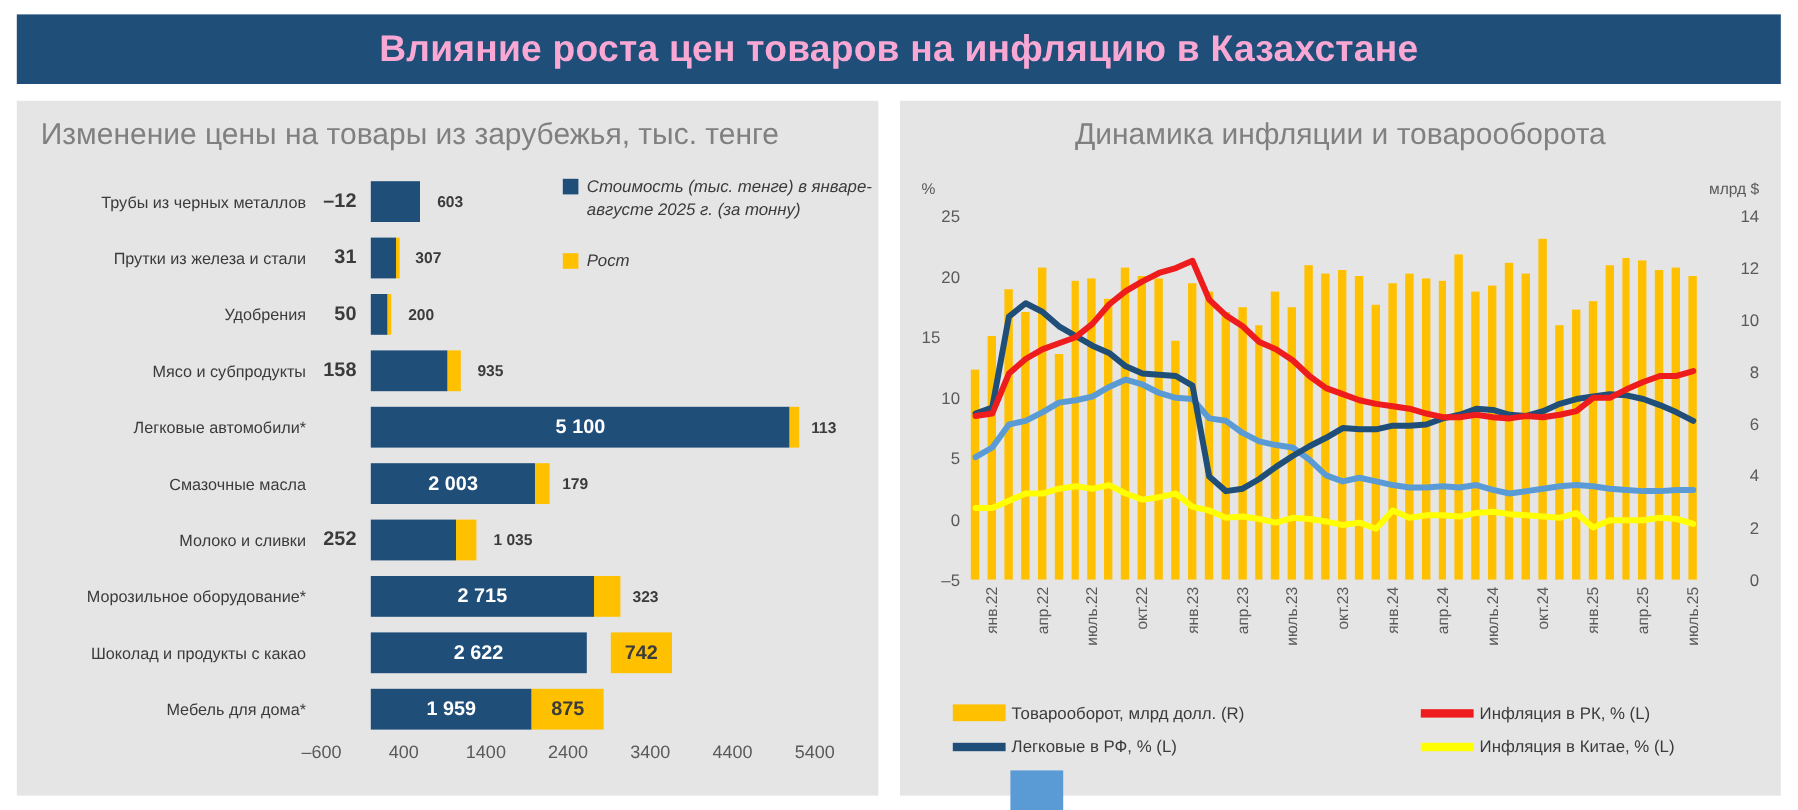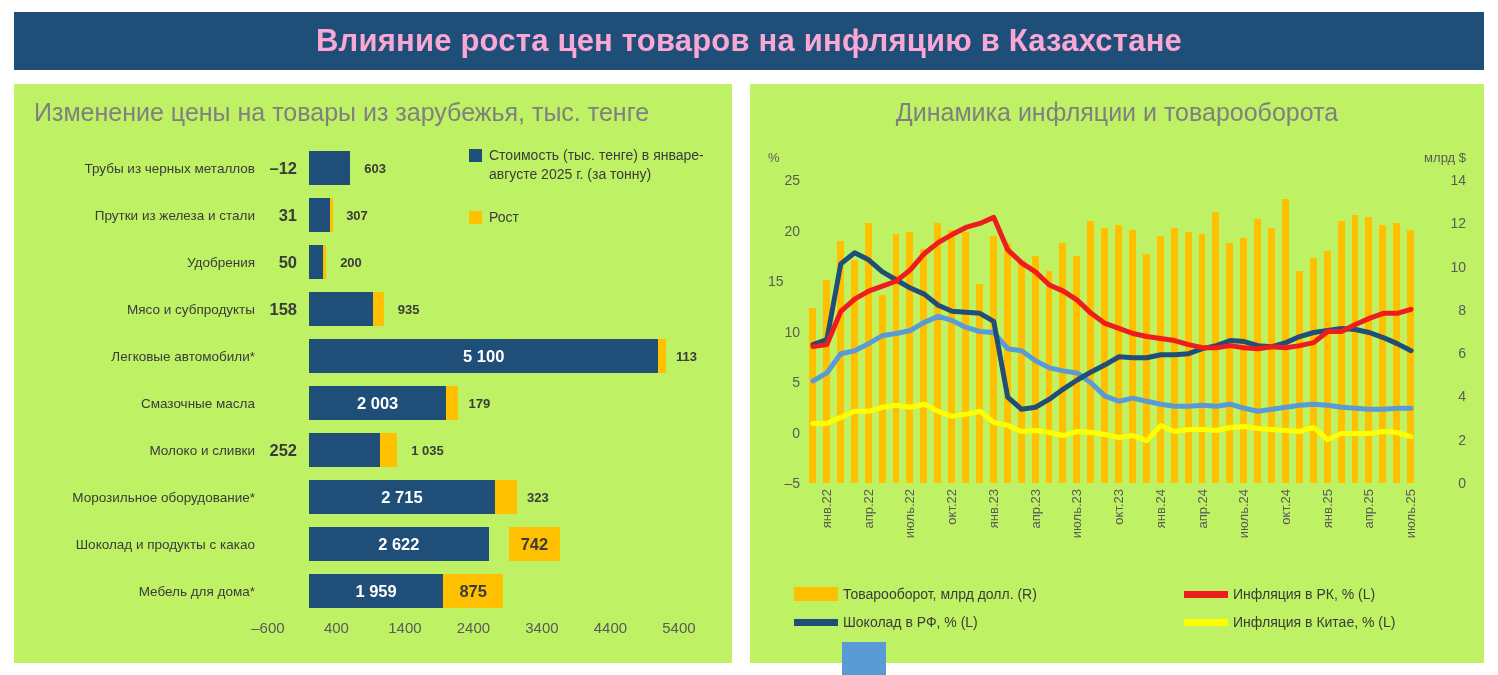--- a/index.html
+++ b/index.html
@@ -22,21 +22,21 @@
     color: #f9a8d4;
     font-size: 31px;
     font-weight: 700;
     letter-spacing: .2px;
     white-space: nowrap;
   }
 
   
   .panel {
     position: absolute;
-    background: #bef264;
+    background: #e5e5e5;
   }
   .panel-left  { left: 14px;  top: 84px; width: 718px;  height: 579px; }
   .panel-right { left: 750px; top: 84px; width: 734px;  height: 579px; }
 
   .panel-title {
     position: absolute; top: 14px;
     color: #808080;
     font-size: 25px;
     font-weight: 400;
     white-space: nowrap;
@@ -69,21 +69,21 @@
   .seg-blue   { background: #1f4e79; }
   .seg-yellow { background: #ffc000; }
   .seg-label-in-blue   { color:#ffffff; font-size:16.5px; font-weight:700; white-space:nowrap; }
   .seg-label-in-yellow { color:#3b3b3b; font-size:16.5px; font-weight:700; white-space:nowrap; }
   .seg-label-out {
     position: absolute; top: 50%; transform: translateY(-50%);
     color:#3b3b3b; font-size:13px; font-weight:700; white-space:nowrap;
   }
 
   .bar-legend { position: absolute; left: 455px; top: 62px; width: 265px; }
-  .bl-item { display: flex; align-items: flex-start; margin-bottom: 24px; }
+  .bl-item { display: flex; align-items: flex-start; margin-bottom: 24px; font-style: italic; }
   .bl-swatch { width: 13px; height: 13px; flex: 0 0 13px; margin-top: 3px; margin-right: 7px; }
   .bl-swatch.blue { background:#1f4e79; }
   .bl-swatch.yellow { background:#ffc000; }
   .bl-text { font-size: 14px; color:#3b3b3b; line-height: 1.35; }
 
   .x-axis-left { position: absolute; left: 0; top: 535px; width: 718px; height: 30px; }
   .xtick {
     position: absolute; top: 0;
     font-size: 15px; color:#5a5a5a;
     transform: translateX(-50%);
@@ -334,21 +334,21 @@
         <div class="ll-item" style="left: 0px; top: 0px;">
           <span class="ll-box" style="background: rgb(255, 192, 0);"></span>
           <span class="ll-text">Товарооборот, млрд долл. (R)</span>
         </div>
         <div class="ll-item" style="left: 390px; top: 0px;">
           <span class="ll-line" style="background: rgb(238, 28, 28);"></span>
           <span class="ll-text">Инфляция в РК, % (L)</span>
         </div>
         <div class="ll-item" style="left: 0px; top: 28px;">
           <span class="ll-line" style="background: rgb(31, 78, 121);"></span>
-          <span class="ll-text">Шоколад в РФ, % (L)</span>
+          <span class="ll-text">Легковые в РФ, % (L)</span>
         </div>
         <div class="ll-item" style="left: 390px; top: 28px;">
           <span class="ll-line" style="background: rgb(255, 255, 0);"></span>
           <span class="ll-text">Инфляция в Китае, % (L)</span>
         </div>
         <div class="ll-item" style="left: 0px; top: 56px; flex-direction: column;">
           <span class="ll-line" style="background: rgb(91, 155, 213);"></span>
           <span class="ll-text">Инфляция в ЕС, % (L)</span>
         </div>
       </div>

